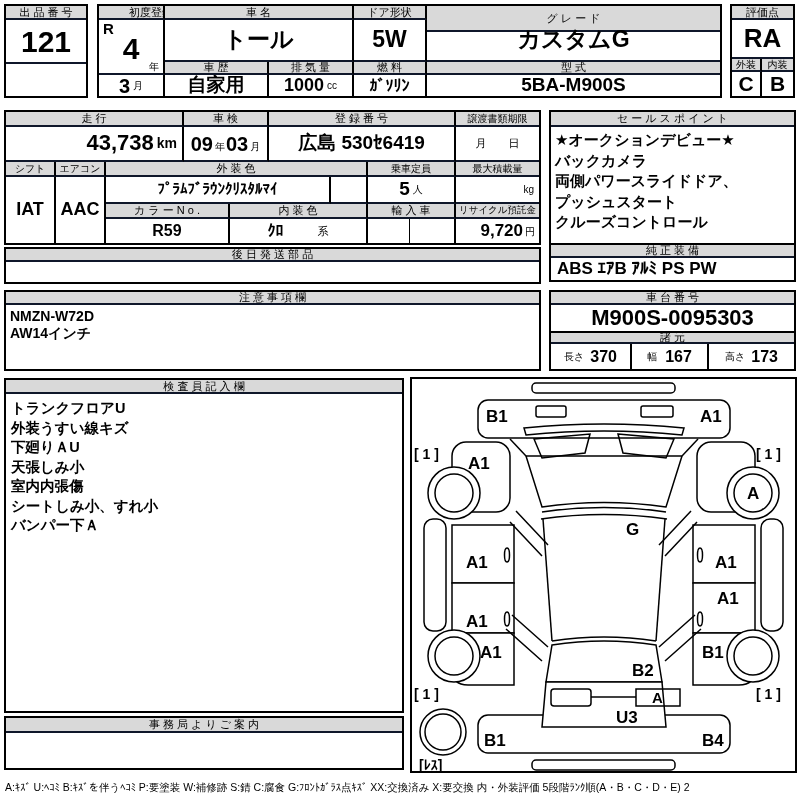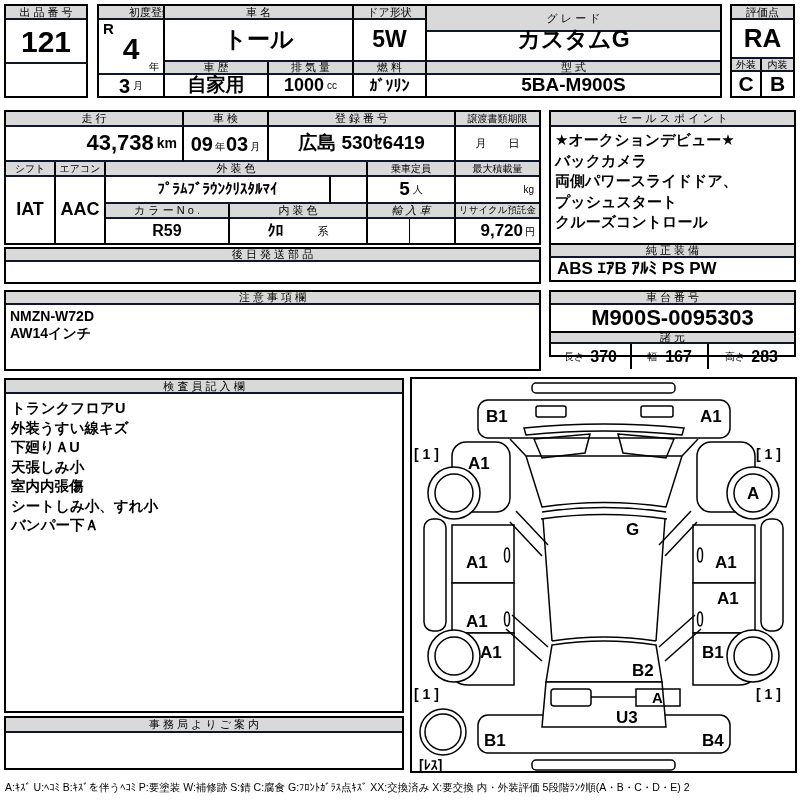--- a/index.html
+++ b/index.html
@@ -107,21 +107,21 @@
     <div class="cell hd10 bb" style="left:450px;top:50px;width:83px;height:15px;">最大積載量</div>
     <div class="cell bb right" style="left:450px;top:65px;width:83px;height:27px;font-size:10px;padding-right:5px;">kg</div>
 
     <div class="cell hd br bb" style="left:100px;top:92px;width:124px;height:15px;">カ ラ ー N o .</div>
     <div class="cell v br" style="left:100px;top:107px;width:124px;height:24px;font-size:16px;">R59</div>
     <div class="cell hd br bb" style="left:224px;top:92px;width:138px;height:15px;">内 装 色</div>
     <div class="cell br" style="left:224px;top:107px;width:138px;height:24px;">
       <span class="v" style="font-size:16px;">ｸﾛ</span>
       <span style="font-size:11px;margin-left:34px;">系</span>
     </div>
-    <div class="cell hd br bb" style="left:362px;top:92px;width:88px;height:15px;font-style:italic;">輸 入 車</div>
+    <div class="cell hd br bb" style="left:362px;top:92px;width:88px;height:15px;">輸 入 車</div>
     <div class="cell br" style="left:362px;top:107px;width:42px;height:24px;border-right-width:1.5px;"></div>
     <div class="cell br" style="left:404px;top:107px;width:46px;height:24px;"></div>
     <div class="cell hd10 bb" style="left:450px;top:92px;width:83px;height:15px;font-size:9.5px;">リサイクル預託金</div>
     <div class="cell right" style="left:450px;top:107px;width:83px;height:24px;padding-right:4px;">
       <span class="v" style="font-size:17px;">9,720</span>
       <span style="font-size:10px;margin-left:2px;">円</span>
     </div>
   </div>
 
   <div class="box" style="left:549px;top:110px;width:247px;height:172px;">
@@ -143,35 +143,35 @@
   </div>
 
   <div class="box" style="left:4px;top:290px;width:537px;height:81px;">
     <div class="cell hd bb" style="left:0;top:0;width:533px;height:13px;">注 意 事 項 欄</div>
     <div class="lines" style="left:4px;top:16px;width:525px;font-size:14px;line-height:16.5px;">
       <div>NMZN-W72D</div>
       <div>AW14インチ</div>
     </div>
   </div>
 
-  <div class="box" style="left:549px;top:290px;width:247px;height:67px;">
+  <div class="box" style="left:549px;top:290px;width:247px;height:81px;">
     <div class="cell hd bb" style="left:0;top:0;width:243px;height:13px;">車 台 番 号</div>
     <div class="cell v" style="left:0;top:13px;width:243px;height:26px;font-size:22px;">M900S-0095303</div>
     <div class="cell hd bt bb" style="left:0;top:39px;width:243px;height:13px;">諸 元</div>
     <div class="cell br" style="left:0;top:52px;width:81px;height:25px;">
       <span style="font-size:10px;margin-right:6px;">長さ</span>
       <span class="v" style="font-size:16px;">370</span>
     </div>
     <div class="cell br" style="left:81px;top:52px;width:77px;height:25px;">
       <span style="font-size:10px;margin-right:8px;">幅</span>
       <span class="v" style="font-size:16px;">167</span>
     </div>
     <div class="cell" style="left:158px;top:52px;width:85px;height:25px;">
       <span style="font-size:10px;margin-right:6px;">高さ</span>
-      <span class="v" style="font-size:16px;">283</span>
+      <span class="v" style="font-size:16px;">173</span>
     </div>
   </div>
 
   <div class="box" style="left:4px;top:378px;width:400px;height:335px;">
     <div class="cell hd bb" style="left:0;top:0;width:396px;height:14px;">検 査 員 記 入 欄</div>
     <div class="lines" style="left:5px;top:19px;width:388px;font-size:14.5px;line-height:19.5px;">
       <div>トランクフロアU</div>
       <div>外装うすい線キズ</div>
       <div>下廻りＡU</div>
       <div>天張しみ小</div>

